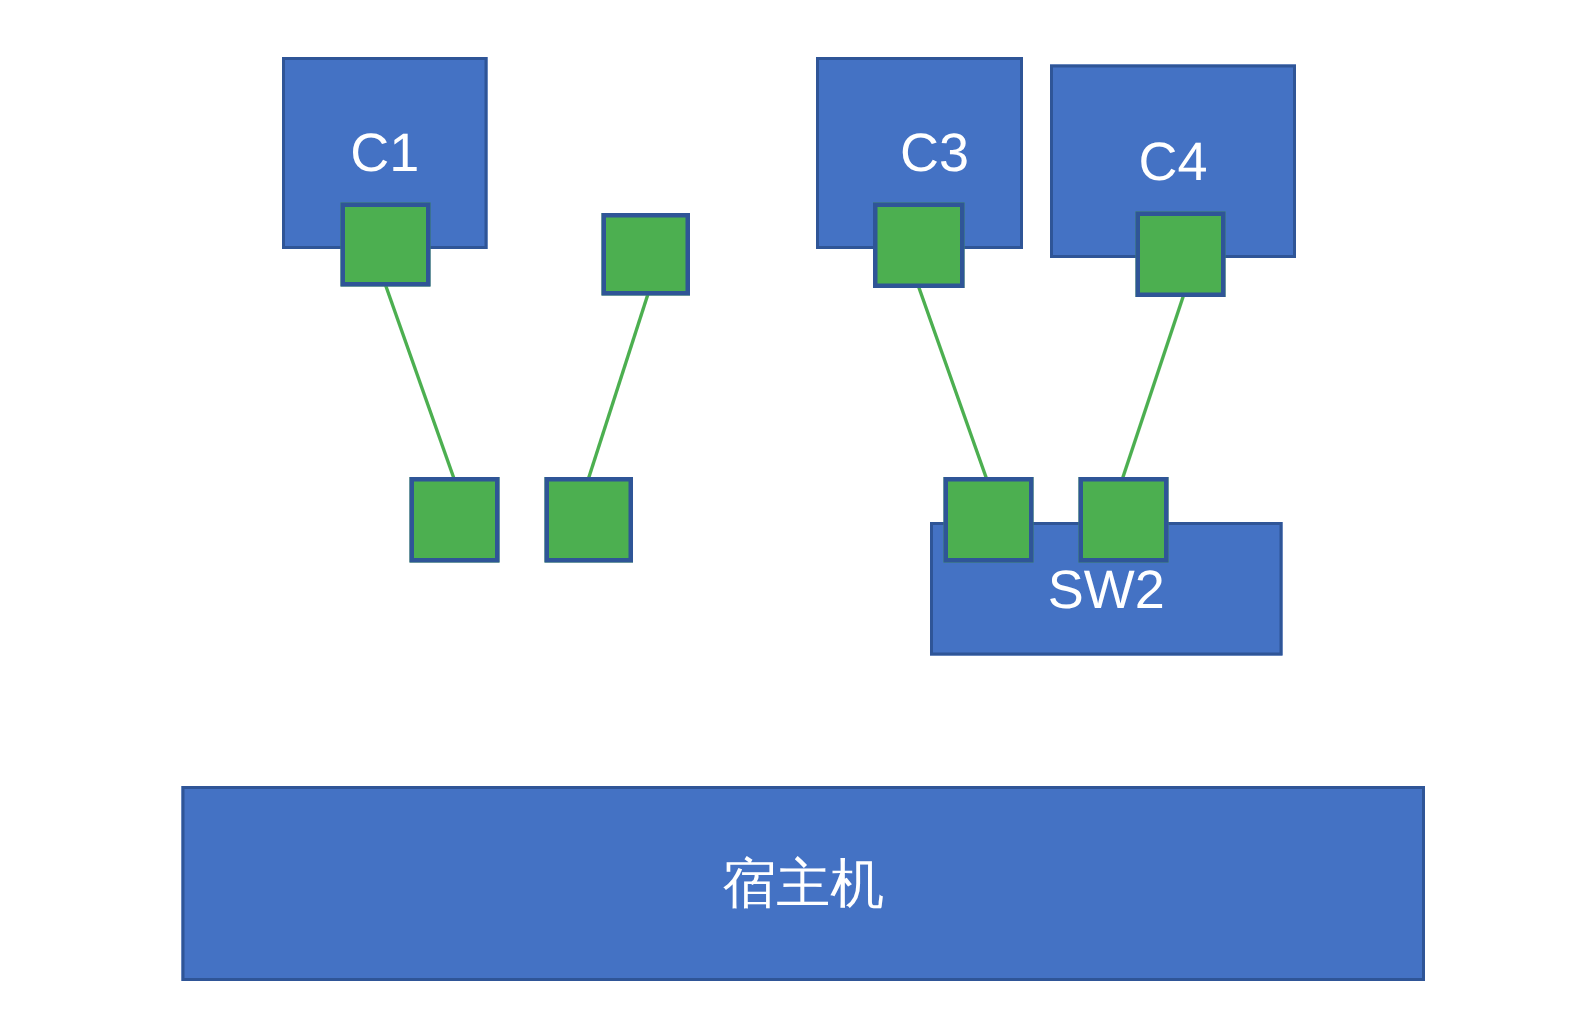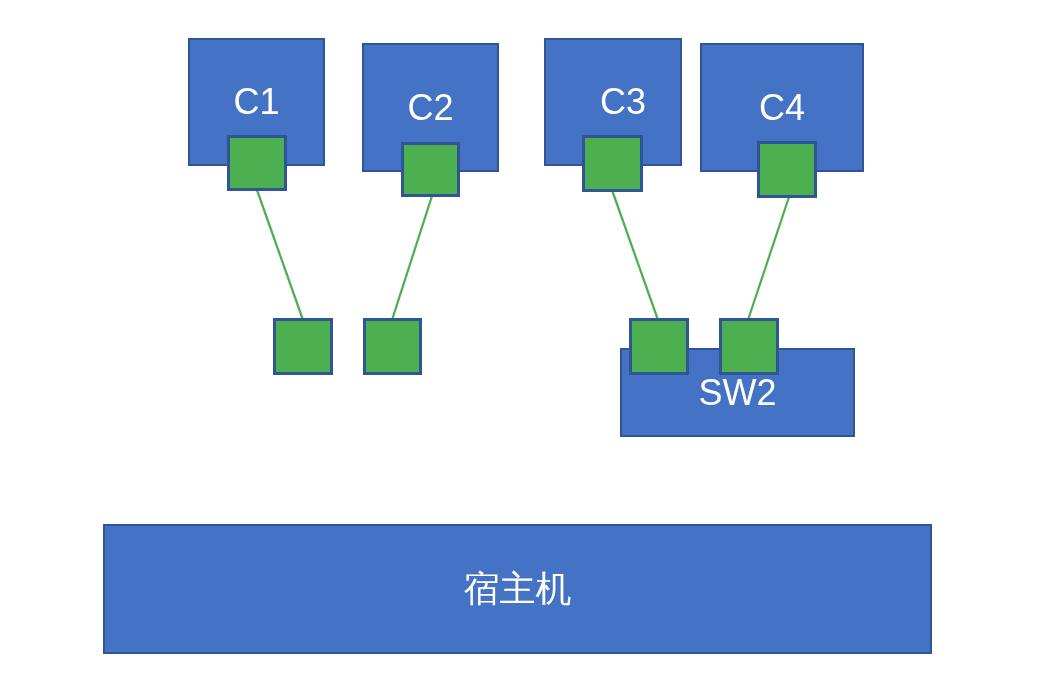--- a/index.html
+++ b/index.html
@@ -70,23 +70,20 @@
   <svg class="links-layer" viewBox="0 0 1054 688" xmlns="http://www.w3.org/2000/svg">
     <line class="link" x1="257" y1="190" x2="303" y2="320"></line>
     <line class="link" x1="432" y1="196" x2="392" y2="320"></line>
     <line class="link" x1="612" y1="190" x2="658" y2="320"></line>
     <line class="link" x1="789" y1="197" x2="748" y2="320"></line>
   </svg>
 
   <div class="node" style="left:188px; top:38px; width:137px; height:128px;">
     <span class="node-label">C1</span>
   </div>
-  <div class="node" style="left:362px; top:43px; width:137px; height:129px;">
-    <span class="node-label">C2</span>
-  </div>
   <div class="node" style="left:544px; top:38px; width:138px; height:128px;padding-left:20px;">
     <span class="node-label">C3</span>
   </div>
   <div class="node" style="left:700px; top:43px; width:164px; height:129px;">
     <span class="node-label">C4</span>
   </div>
 
   <div class="port" style="left:227px; top:135px; width:60px; height:56px;"></div>
   <div class="port" style="left:401px; top:142px; width:59px; height:55px;"></div>
   <div class="port" style="left:582px; top:135px; width:61px; height:57px;"></div>
@@ -94,17 +91,17 @@
 
   <div class="node" style="left:620px; top:348px; width:235px; height:89px;">
     <span class="node-label">SW2</span>
   </div>
 
   <div class="port" style="left:273px; top:318px; width:60px; height:57px;"></div>
   <div class="port" style="left:363px; top:318px; width:59px; height:57px;"></div>
   <div class="port" style="left:629px; top:318px; width:60px; height:57px;"></div>
   <div class="port" style="left:719px; top:318px; width:60px; height:57px;"></div>
 
-  <div class="node" style="left:103px; top:524px; width:829px; height:130px;">
+  <div class="node" style="left:121px; top:524px; width:829px; height:130px;">
     <span class="node-label host-label">宿主机</span>
   </div>
 
 </div>
 
 </body></html>

